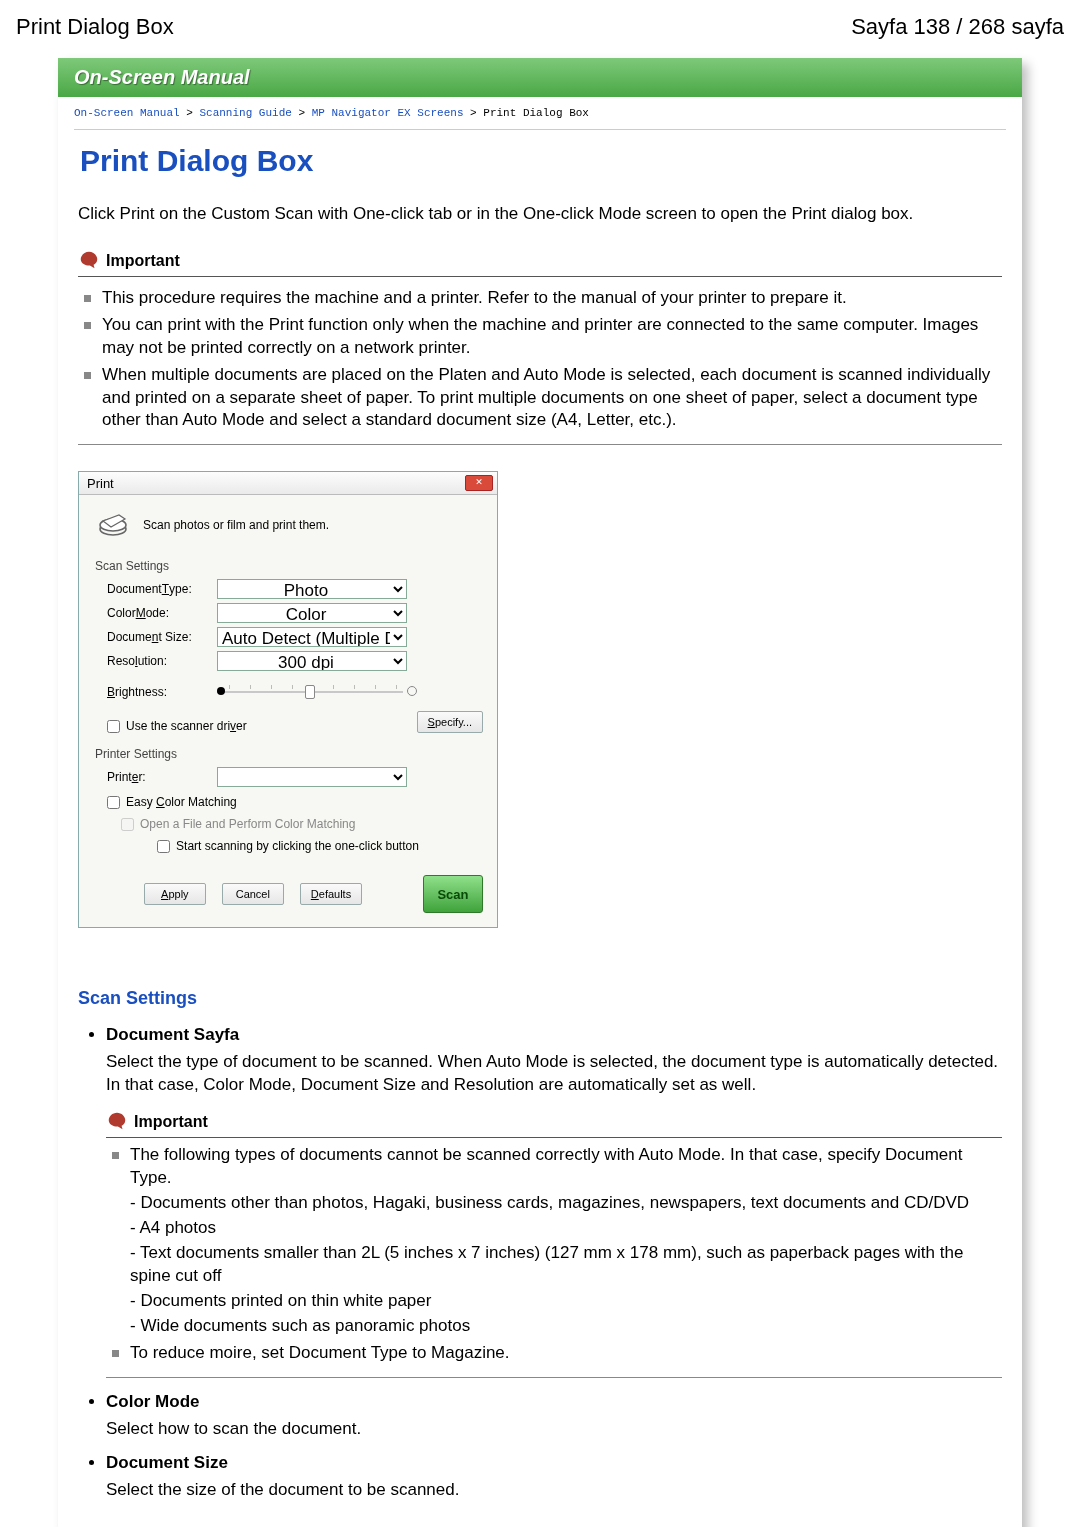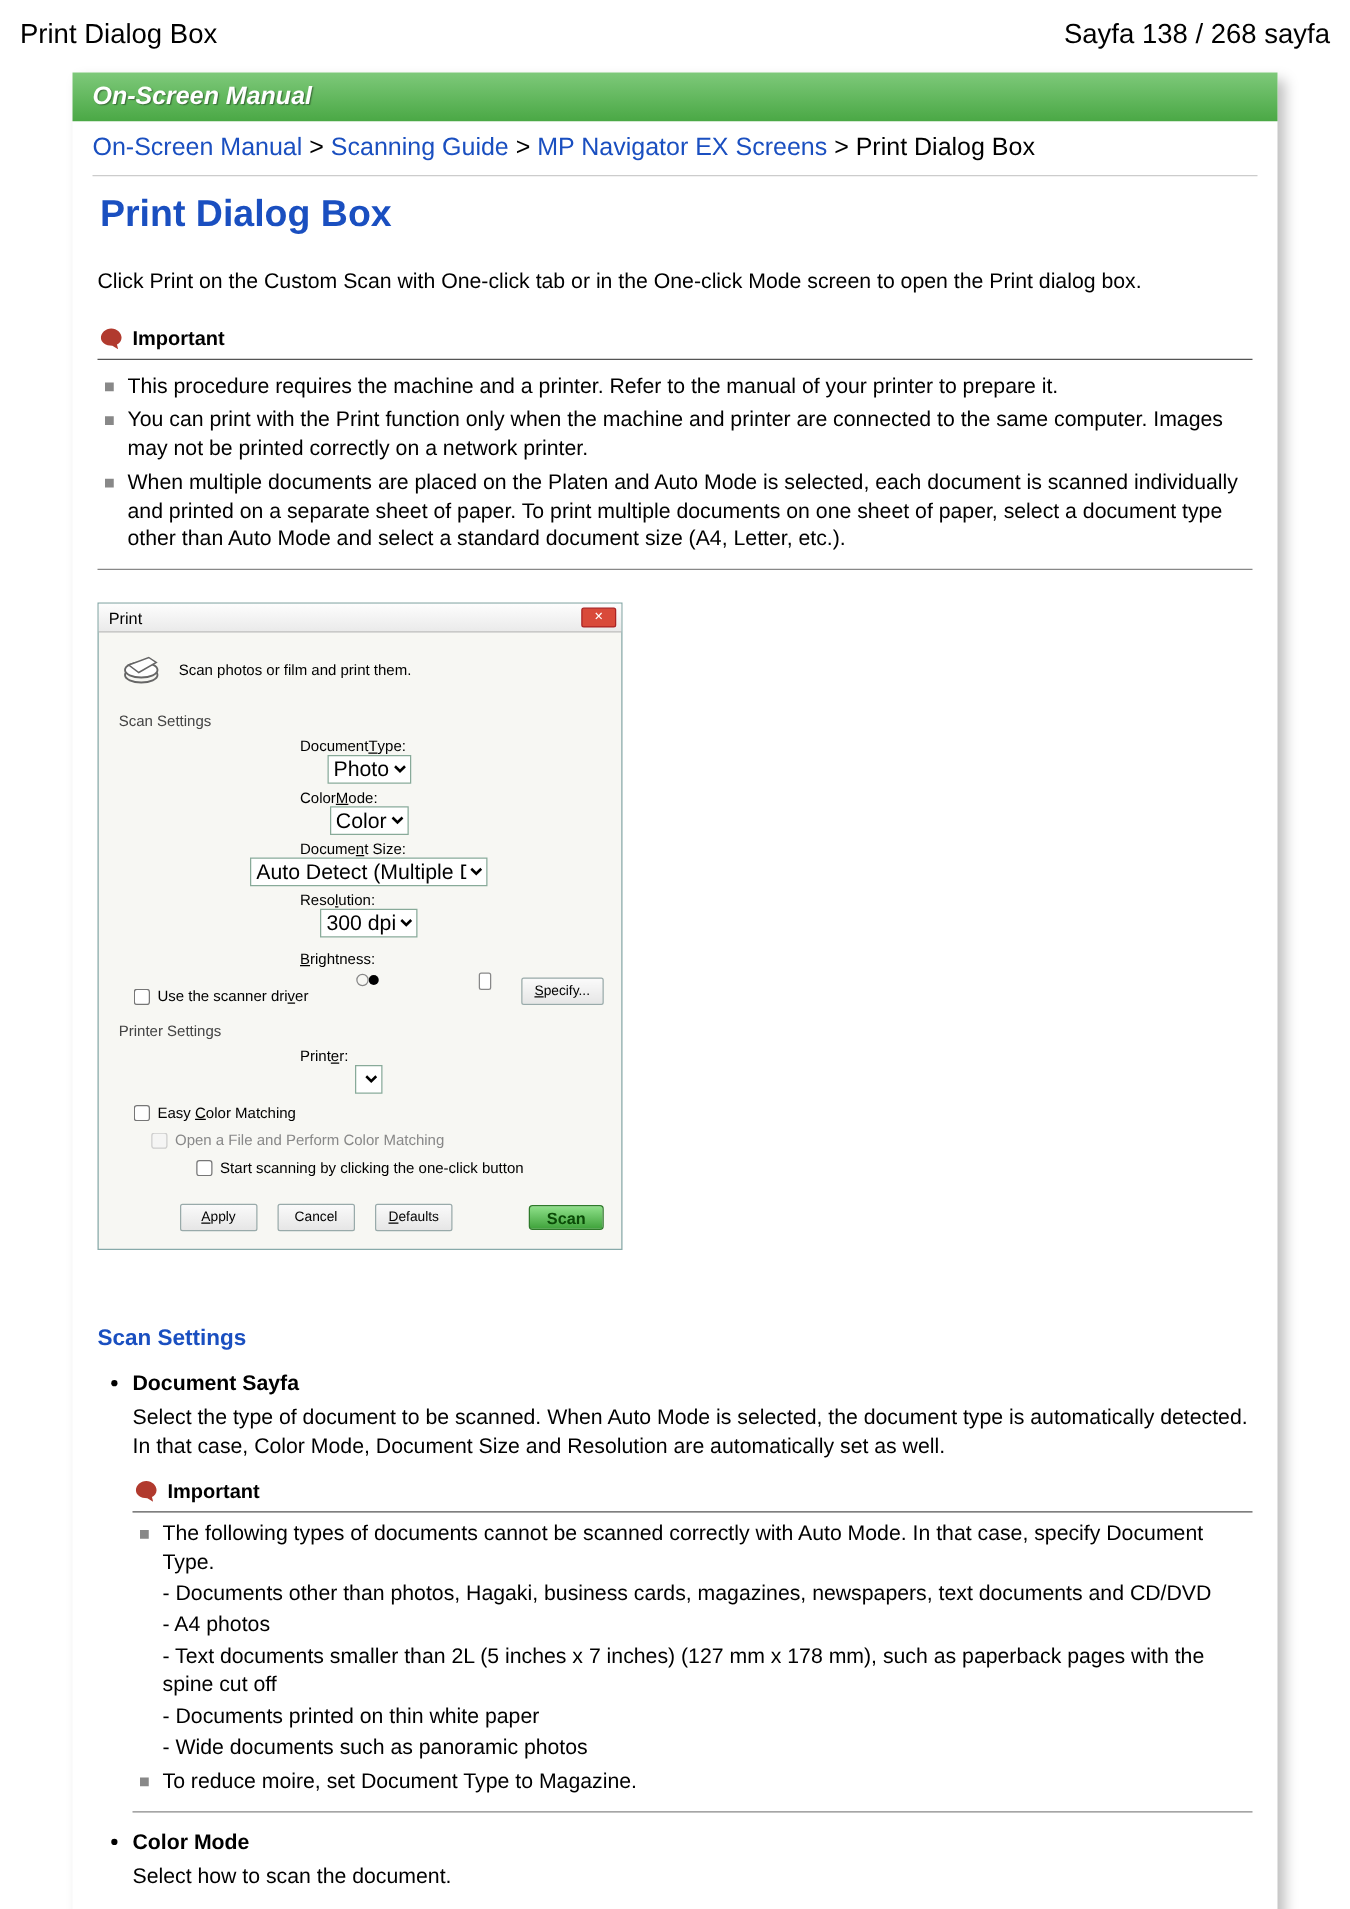--- a/index.html
+++ b/index.html
@@ -1,60 +1,60 @@
 <!DOCTYPE html>
 <html><head>
 <meta charset="utf-8">
 <style>
   * { box-sizing: border-box; }
   body { margin: 0; font-family: Arial, Helvetica, sans-serif; font-size: 16px; color: #000; background: #fff; }
   .page { width: 1080px; margin: 0 auto; padding: 8px 12px 60px 12px; }
   .header-row { display: flex; justify-content: space-between; font-size: 22px; margin: 6px 4px 18px 4px; }
   .shadow-wrap { margin: 0 46px 0 46px; background: #fff; box-shadow: 6px 6px 10px rgba(0,0,0,0.25); }
   .banner { background: linear-gradient(#7ec97a, #4aa845); color: #fff; font-style: italic; font-weight: bold; font-size: 20px; padding: 8px 16px; text-shadow: 1px 1px 1px rgba(0,0,0,0.4); }
-  .crumbs { font-size: 20px; padding: 10px 16px 6px 16px; }
+  .crumbs { font-size: 11px; padding: 10px 16px 6px 16px; font-family: Liberation Mono, monospace; }
   .crumbs a { color: #1a4fc0; text-decoration: none; cursor: pointer; }
   hr.sep { border: none; border-top: 1px solid #ccc; margin: 4px 16px 14px 16px; }
   .body-inner { padding: 0 20px 30px 20px; }
   h1.title { color: #1a4fc0; font-size: 30px; font-weight: bold; margin: 10px 0 24px 2px; }
   p.intro { font-size: 17px; line-height: 1.4; margin: 0 0 24px 0; }
   .note-hdr { display: flex; align-items: center; gap: 6px; border-bottom: 1px solid #555; padding: 0 0 4px 0; margin: 0 0 8px 0; font-weight: bold; font-size: 16px; }
   .note-hdr svg { width: 22px; height: 22px; flex: 0 0 22px; }
   ul.grey-bullets { list-style: none; padding: 0; margin: 0 0 10px 0; }
   ul.grey-bullets > li { position: relative; padding: 2px 0 2px 24px; font-size: 17px; line-height: 1.35; }
   ul.grey-bullets > li::before { content: ""; position: absolute; left: 6px; top: 10px; width: 7px; height: 7px; background: #888; }
   hr.bottom { border: none; border-top: 1px solid #888; margin: 8px 0 26px 0; }
   
   .dlg { width: 420px; border: 1px solid #8aa; background: #f7f7f3; font-size: 12px; margin-bottom: 60px; }
   .dlg-titlebar { display: flex; align-items: center; justify-content: space-between; background: linear-gradient(#fdfdfd,#eaeaea); border-bottom: 1px solid #bbb; padding: 3px 4px 3px 8px; font-size: 13px; }
   .dlg-close { width: 28px; height: 16px; background: #d94a3a; border: 1px solid #a22; border-radius: 2px; color: #fff; font-size: 9px; text-align: center; line-height: 13px; }
   .dlg-head { display: flex; align-items: center; gap: 14px; padding: 14px 18px 12px 18px; }
   .dlg-head svg { width: 32px; height: 32px; flex: 0 0 32px; }
   .dlg-body { padding: 0 14px 14px 14px; }
   .grp-title { font-size: 12px; margin: 6px 0 6px 2px; color: #444; }
   .grp-inner { padding-left: 14px; }
-  .frow { display: flex; align-items: center; margin: 4px 0; flex-direction: column; }
+  .frow { display: flex; align-items: center; margin: 4px 0; }
   .flabel { width: 110px; font-size: 12px; display: flex; align-items: center; }
   .und { text-decoration: underline; }
   select.fsel { flex: 1; max-width: 190px; height: 20px; font-size: 17px; background: #fff; border: 1px solid #8a9; text-align: center; }
   .slider-wrap { flex: 1; max-width: 200px; position: relative; height: 22px; }
   .slider-track { position: absolute; left: 0; right: 14px; top: 10px; height: 2px; background: #c8c8c8; }
   .slider-dot { position: absolute; left: 0; top: 6px; width: 8px; height: 8px; border-radius: 50%; background: #000; }
   .slider-open { position: absolute; right: 0; top: 5px; width: 10px; height: 10px; border: 1px solid #888; border-radius: 50%; }
   .slider-thumb { position: absolute; left: 88px; top: 4px; width: 10px; height: 14px; border: 1px solid #888; background: #fff; border-radius: 2px; }
   .slider-ticks { position: absolute; left: 12px; right: 20px; top: 4px; height: 3px; display: flex; justify-content: space-between; }
   .slider-ticks span { width: 1px; height: 4px; background: #bbb; display: block; }
   .chk-row { display: flex; align-items: center; gap: 6px; font-size: 12px; margin-top: 8px; }
   .chk-row.sub { padding-left: 14px; color: #888; }
   .chk-row input { width: 13px; height: 13px; margin: 0; }
   .specify-row { display: flex; justify-content: space-between; align-items: center; margin-top: 8px; }
   .dlg-btn { min-width: 62px; height: 22px; font-size: 11px; background: linear-gradient(#fafafa,#e6e6e6); border: 1px solid #9aa; border-radius: 2px; padding: 0 10px; display: inline-flex; align-items: center; justify-content: center; }
   .dlg-actions { display: flex; align-items: center; gap: 10px; margin-top: 22px; }
   .dlg-actions .left { display: flex; gap: 16px; flex: 1; justify-content: center; }
-  .scan-btn { width: 60px; height: 20px; background: linear-gradient(#8fe08a,#3fa33b); border: 1px solid #2e7a2a; border-radius: 3px; color: #0a4a07; font-weight: bold; font-size: 13px; display: flex; align-items: center; justify-content: center; }
+  .scan-btn { width: 60px; height: 38px; background: linear-gradient(#8fe08a,#3fa33b); border: 1px solid #2e7a2a; border-radius: 3px; color: #0a4a07; font-weight: bold; font-size: 13px; display: flex; align-items: center; justify-content: center; }
   
   h3.blue { color: #1a4fc0; font-size: 18px; font-weight: bold; margin: 0 0 16px 0; }
   ul.disc { list-style: disc; padding-left: 28px; margin: 0; }
   ul.disc > li { margin-bottom: 12px; font-size: 17px; }
   ul.disc > li > strong { font-weight: bold; }
   .li-body { margin: 6px 0 0 0; font-size: 17px; line-height: 1.35; }
   .inner-note { margin: 14px 0 4px 0; }
   .inner-block { padding-left: 0; }
   .sub-lines { margin: 2px 0 0 0; font-size: 17px; line-height: 1.35; }
 </style>

